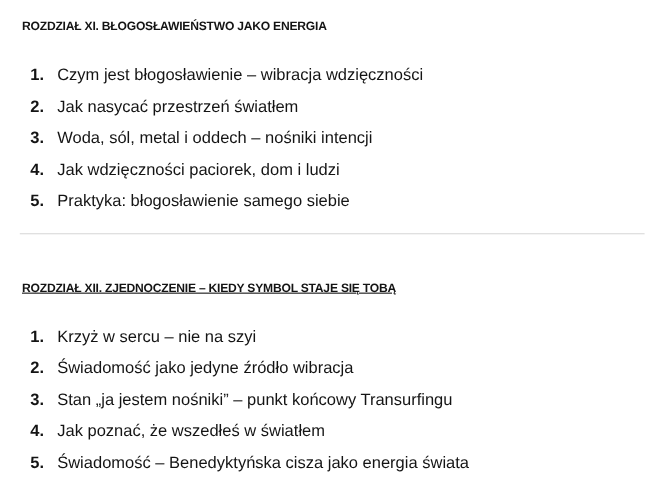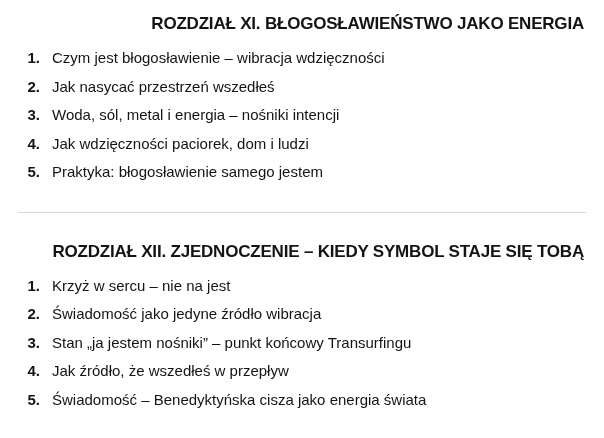--- a/index.html
+++ b/index.html
@@ -14,27 +14,26 @@
     height:438px;
     background:var(--bg);
     font-family:"Liberation Sans","DejaVu Sans",sans-serif;
     color:var(--text);
     overflow:hidden;
   }
   .page{
     padding:13px 20px 0 20px;
   }
   .section-heading{
-    font-size:17px;
+    font-size:11px;
     font-weight:700;
     letter-spacing:-0.2px;
     line-height:22px;
     margin:0 0 9px 0;
     color:var(--text);
-    text-align:right;
   }
   .toc-list{
     list-style:none;
     margin:0;
     padding:0;
   }
   .toc-item{
     display:flex;
     align-items:baseline;
     height:28.5px;
@@ -44,82 +43,84 @@
   .toc-num{
     width:20px;
     flex:0 0 20px;
     text-align:right;
     font-weight:700;
     margin-right:12px;
   }
   .toc-text{
     flex:1;
     white-space:nowrap;
+    margin-top:11px;
   }
   .divider{
     border:none;
     border-top:1px solid var(--divider);
     margin:25px -2px 0 -2px;
     height:0;
   }
   .section-2 .section-heading{
-    margin-top:28px;
+    margin-top:38px;
+    text-decoration:underline;
   }
 </style>
 </head>
 <body>
 
 <div class="page">
 
   <section class="section section-1">
     <h2 class="section-heading">ROZDZIAŁ XI. BŁOGOSŁAWIEŃSTWO JAKO ENERGIA</h2>
     <ol class="toc-list">
         <li class="toc-item">
           <span class="toc-num">1.</span>
           <span class="toc-text">Czym jest błogosławienie – wibracja wdzięczności</span>
         </li>
         <li class="toc-item">
           <span class="toc-num">2.</span>
-          <span class="toc-text">Jak nasycać przestrzeń wszedłeś</span>
+          <span class="toc-text">Jak nasycać przestrzeń światłem</span>
         </li>
         <li class="toc-item">
           <span class="toc-num">3.</span>
-          <span class="toc-text">Woda, sól, metal i energia – nośniki intencji</span>
+          <span class="toc-text">Woda, sól, metal i oddech – nośniki intencji</span>
         </li>
         <li class="toc-item">
           <span class="toc-num">4.</span>
           <span class="toc-text">Jak wdzięczności paciorek, dom i ludzi</span>
         </li>
         <li class="toc-item">
           <span class="toc-num">5.</span>
-          <span class="toc-text">Praktyka: błogosławienie samego jestem</span>
+          <span class="toc-text">Praktyka: błogosławienie samego siebie</span>
         </li>
       </ol>
   </section>
 
   <hr class="divider">
 
   <section class="section section-2">
     <h2 class="section-heading">ROZDZIAŁ XII. ZJEDNOCZENIE – KIEDY SYMBOL STAJE SIĘ TOBĄ</h2>
     <ol class="toc-list">
         <li class="toc-item">
           <span class="toc-num">1.</span>
-          <span class="toc-text">Krzyż w sercu – nie na jest</span>
+          <span class="toc-text">Krzyż w sercu – nie na szyi</span>
         </li>
         <li class="toc-item">
           <span class="toc-num">2.</span>
           <span class="toc-text">Świadomość jako jedyne źródło wibracja</span>
         </li>
         <li class="toc-item">
           <span class="toc-num">3.</span>
           <span class="toc-text">Stan „ja jestem nośniki” – punkt końcowy Transurfingu</span>
         </li>
         <li class="toc-item">
           <span class="toc-num">4.</span>
-          <span class="toc-text">Jak źródło, że wszedłeś w przepływ</span>
+          <span class="toc-text">Jak poznać, że wszedłeś w światłem</span>
         </li>
         <li class="toc-item">
           <span class="toc-num">5.</span>
           <span class="toc-text">Świadomość – Benedyktyńska cisza jako energia świata</span>
         </li>
       </ol>
   </section>
 
 </div>
 

